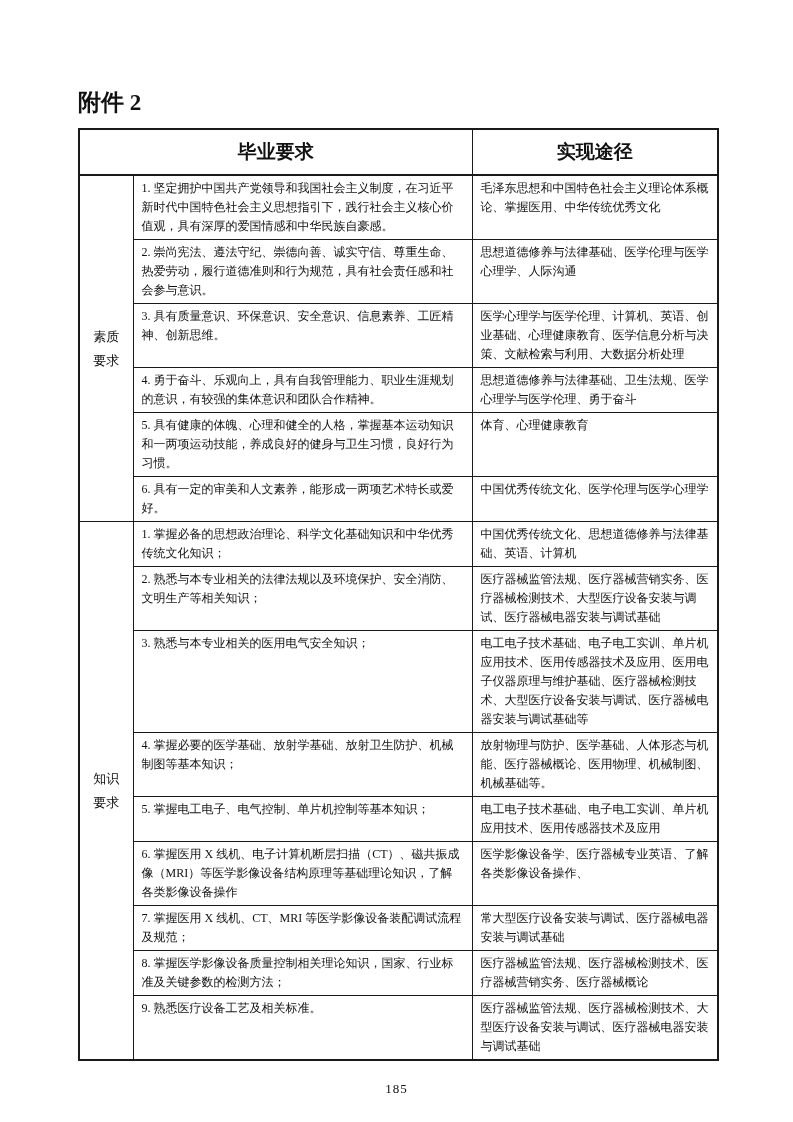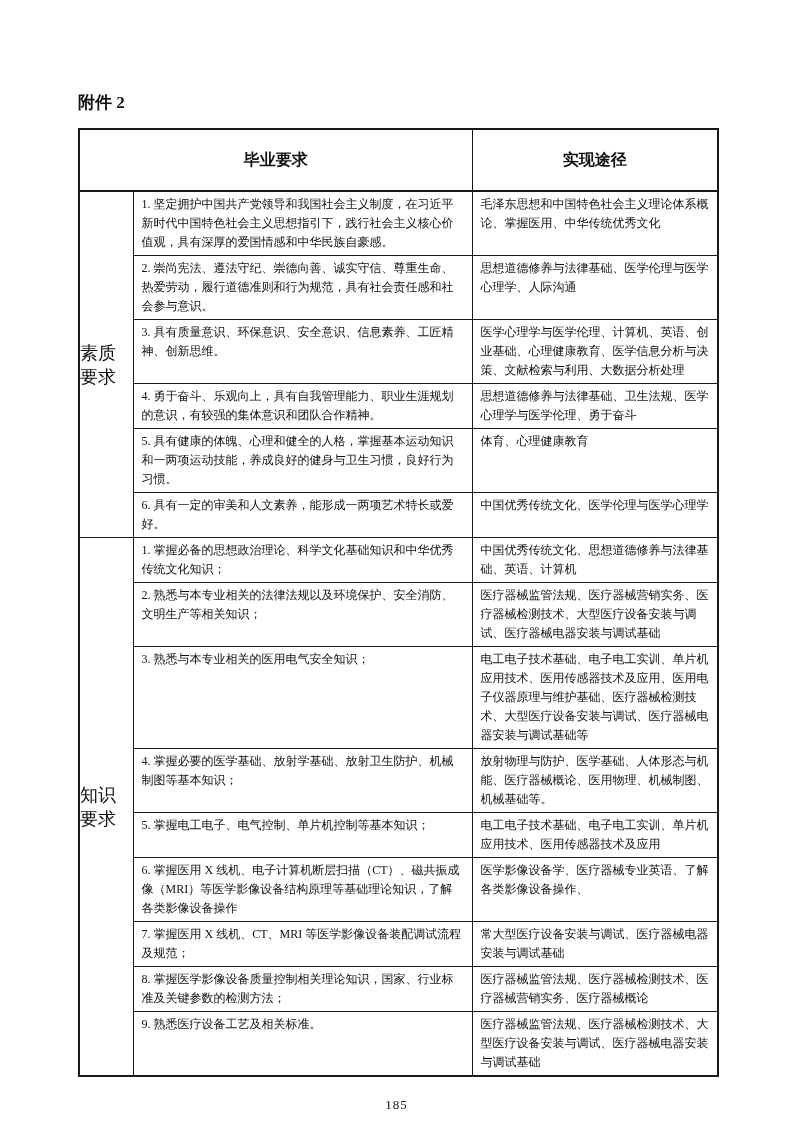--- a/index.html
+++ b/index.html
@@ -12,21 +12,21 @@
   .page {
     position: relative;
     width: 793px;
     height: 1122px;
     margin: 0 auto;
     background: #ffffff;
     overflow: hidden;
   }
   .attachment {
     margin: 92px 0 0 78px;
-    font-size: 17px;
+    font-size: 23px;
     font-weight: bold;
     line-height: 22px;
   }
   .title {
     margin: 20px 0 0 0;
     text-align: center;
     font-size: 19px;
     font-weight: bold;
     line-height: 26px;
     letter-spacing: 0.5px;
@@ -38,39 +38,39 @@
     table-layout: fixed;
     border: 2px solid #1a1a1a;
   }
   col.c-group { width: 54px; }
   col.c-req   { width: 339px; }
   col.c-path  { width: 246px; }
   .matrix th, .matrix td {
     border: 1px solid #1a1a1a;
   }
   .matrix thead th {
-    font-size: 16px;
+    font-size: 19px;
     font-weight: bold;
     text-align: center;
     height: 28px;
-    padding: 16px;
+    padding: 8px;
     border-bottom-width: 2px;
   }
   .matrix td.req-cell, .matrix td.path-cell {
     font-size: 12px;
     line-height: 19px;
     padding: 3px 8px;
     vertical-align: top;
     text-align: left;
     word-break: break-all;
   }
   .matrix td.group-cell {
-    text-align: left;
+    text-align: center;
     vertical-align: middle;
-    font-size: 18px;
+    font-size: 13px;
     padding: 0;
   }
   .matrix td.group-cell .group-label {
     display: inline-block;
     width: 2em;
     line-height: 24px;
     word-break: break-all;
   }
   .pageno {
     margin-top: 20px;

